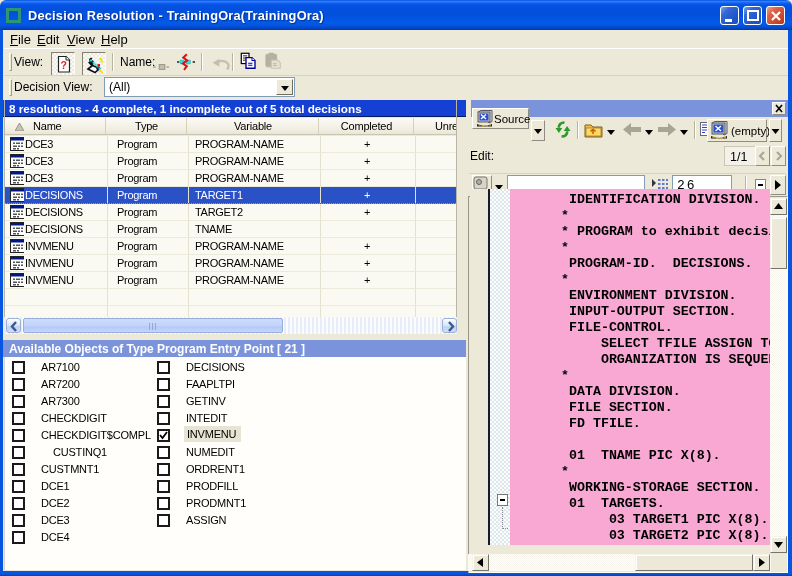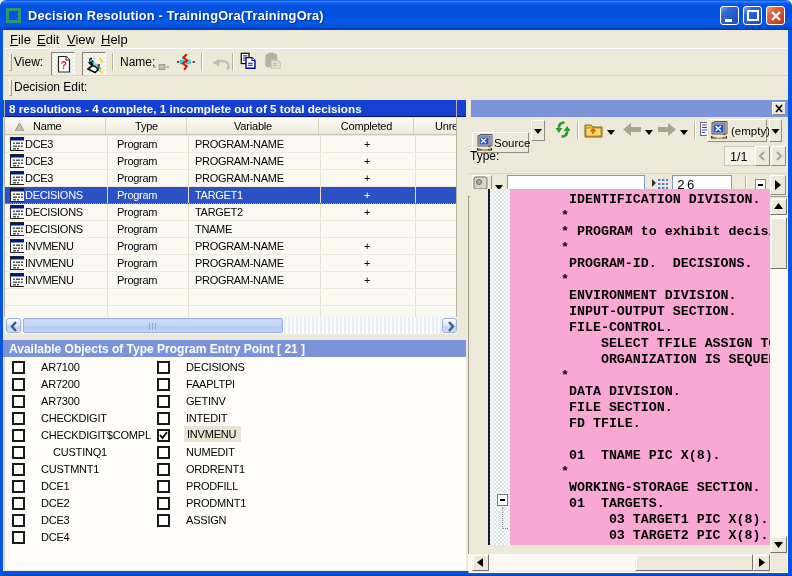--- a/index.html
+++ b/index.html
@@ -157,21 +157,25 @@
  <svg class="flat" style="left:261px;top:3px" width="20" height="20" viewBox="0 0 20 20">
       <rect x="1" y="2.5" width="12" height="14" rx="1.5" fill="#b4b1a2" stroke="#b4b1a2"></rect>
       <rect x="4" y="0.8" width="6" height="3.5" rx="1" fill="#b4b1a2"></rect>
       <path d="M7 9 h7 l3 3 v6 h-10z" fill="#e4e1d2" stroke="#c8c5b6" stroke-width="1.2"></path>
       <path d="M9 13 h4 M9 15 h4" stroke="#b4b1a2" stroke-width="1"></path>
     </svg>
 </div>
 
 <div class="abs" id="tb2">
  <div class="grip" style="top:3px;height:17px"></div>
- <div class="tblabel" style="left:10px;top:4px">Decision Edit:</div>
+ <div class="tblabel" style="left:10px;top:4px">Decision View:</div>
+ <div class="combo" style="left:100px;top:1px;width:191px;height:20px">
+      <span class="ctext">(All)</span>
+      <span class="cbtn"></span>
+    </div>
 </div>
 
 <div class="abs cap1" style="left:3px;top:100px;width:463px;height:17px;border-bottom:1px solid #001a66">
     <span>8 resolutions - 4 complete, 1 incomplete out of 5 total decisions</span>
   </div>
 
 <div class="abs" id="grid">
  <div id="ghead">
   <div class="hcell" style="left:0;width:101px">
         <svg style="position:absolute;left:10px;top:5px" width="9" height="8">
@@ -483,21 +487,21 @@
     <div class="clabel" style="left:179px;top:156px">ASSIGN</div>
   </div>
 
 <div class="abs cap2" style="left:471px;top:100px;width:317px;height:17px">
  <div class="rbtn" style="left:301px;top:2px;width:14px;height:13px"><svg width="12" height="11">
         <path d="M3 2 L9 9 M9 2 L3 9" stroke="#000" stroke-width="1.6"></path>
       </svg></div>
 </div>
 <div class="abs" id="rpan">
 
- <div class="rbtn" style="left:5px;top:32px;width:57px;height:21px">
+ <div class="rbtn" style="left:5px;top:8px;width:57px;height:21px">
   <svg style="position:absolute;left:2px;top:1px" width="19" height="19" viewBox="0 0 19 19">
         <path d="M3 2 l3 -1.5 h11 v11 l-3 1.5 z" fill="#e8e5da" stroke="#556"></path>
         <rect x="3" y="2" width="12" height="10" fill="#c8c5b8" stroke="#556"></rect>
         <rect x="4.5" y="3.5" width="9" height="7" fill="#2a50d0"></rect>
         <path d="M6 4.5 l5 4.5 M11 4.5 l-5 4.5" stroke="#fff" stroke-width="1.3"></path>
         <path d="M2 14 q7.5 3.5 15 0 l0 2.5 -15 0z" fill="#222"></path>
         <path d="M3.5 15 h2 M7 16 h2 M11 16 h2 M14 15 h2" stroke="#e8c020" stroke-width="1.2"></path>
       </svg>
   <span style="position:absolute;left:21px;top:4px;font-size:11.5px">Source</span>
  </div>
@@ -544,21 +548,21 @@
         <path d="M6.5 5 l5.5 5 M12 5 l-5.5 5" stroke="#fff" stroke-width="1.4"></path>
         <path d="M2 15 q8 4 16 0 l0 2.5 -16 0z" fill="#222"></path>
         <path d="M3.5 16 h2 M7.5 17 h2 M11.5 17 h2 M15 16 h2" stroke="#e8c020" stroke-width="1.4"></path>
       </svg>
   <span style="position:absolute;left:23px;top:5px;font-size:11.5px">(empty)</span>
  </div>
  <div class="rbtn arrbtn" style="left:302px;top:19px;width:13px;height:23px"><svg width="11" height="21">
         <path d="M1.5 9 h8 l-4 5z" fill="#000"></path>
       </svg></div>
 
- <div style="position:absolute;left:3px;top:49px;font-size:12px">Type:</div>
+ <div style="position:absolute;left:3px;top:49px;font-size:12px">Edit:</div>
  <div style="position:absolute;left:257px;top:46px;width:50px;height:20px;border:1px solid #cac7b8;background:#f3f1e8">
       <span style="position:absolute;left:5px;top:3px;font-size:12.5px">1/1</span>
     </div>
  <div class="rbtn" style="left:288px;top:46px;width:15px;height:20px"><svg width="13" height="18">
         <path d="M8 5 L4 9 L8 13" stroke="#a8a496" stroke-width="2" fill="none"></path>
       </svg></div>
  <div class="rbtn" style="left:304px;top:46px;width:15px;height:20px"><svg width="13" height="18">
         <path d="M5 5 L9 9 L5 13" stroke="#a8a496" stroke-width="2" fill="none"></path>
       </svg></div>
 

